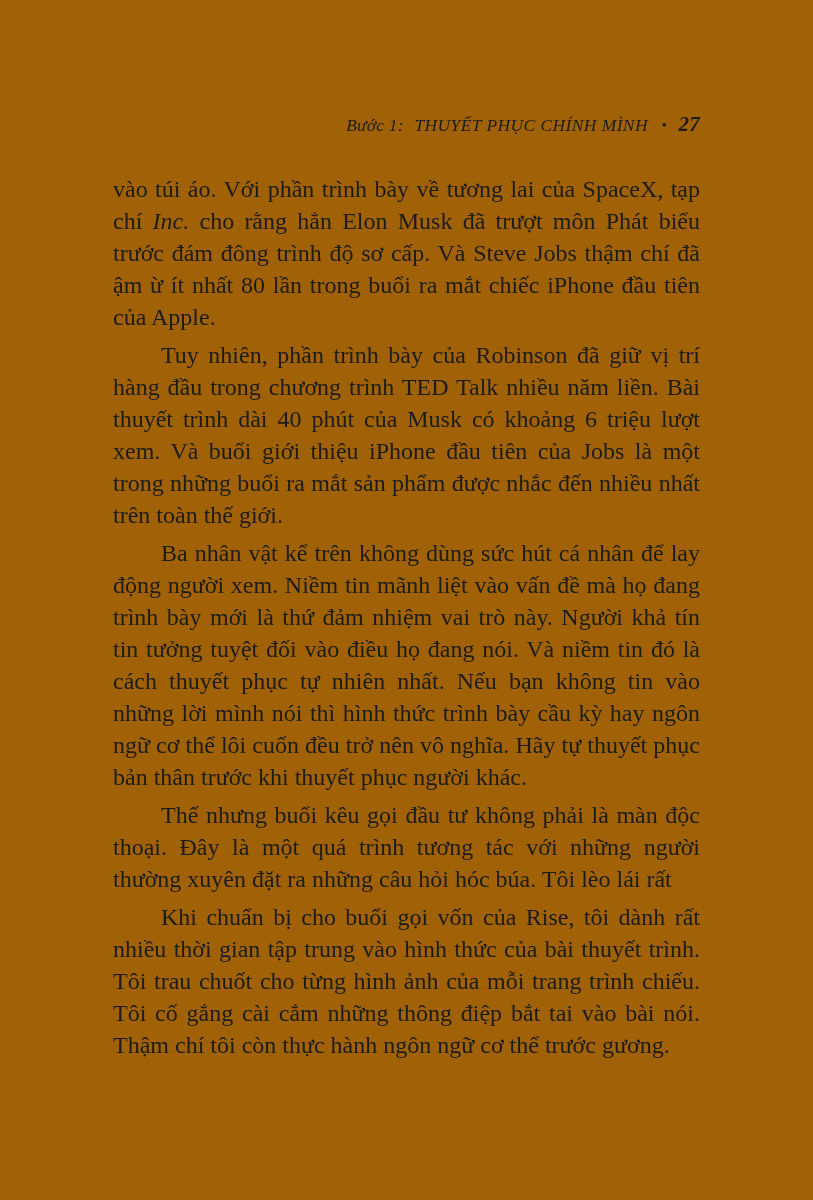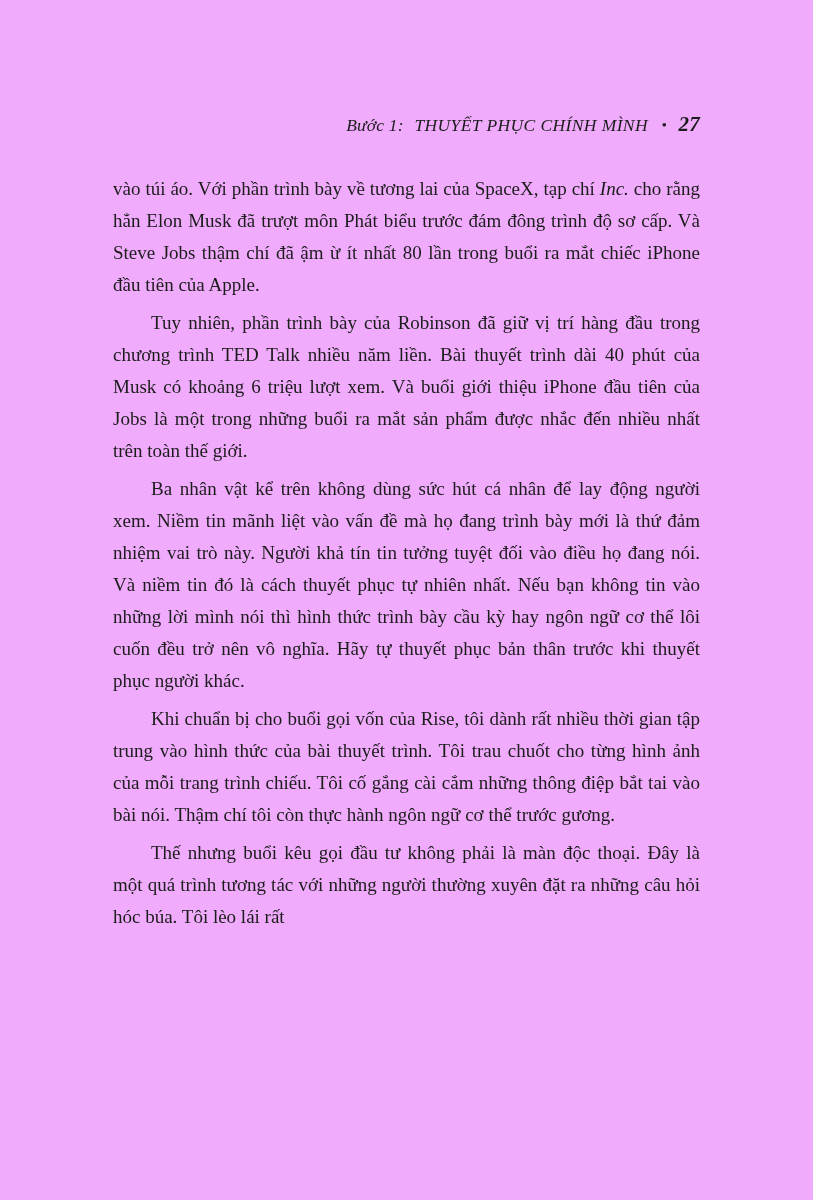--- a/index.html
+++ b/index.html
@@ -2,41 +2,41 @@
 <html><head>
 <meta charset="utf-8">
 <style>
   * { margin: 0; padding: 0; box-sizing: border-box; }
   html, body { background: #e8e8e8; }
   .page {
     position: relative;
     width: 813px;
     height: 1200px;
     margin: 0 auto;
-    background: #f0abfc;
+    background: #a16207;
     padding: 112px 113px 0 113px;
     font-family: "Liberation Serif", "DejaVu Serif", serif;
     color: #1c1c1c;
     overflow: hidden;
   }
   .page-header {
     text-align: right;
     font-style: italic;
     font-size: 17.5px;
     letter-spacing: 0.2px;
     color: #1c1c1c;
     margin-bottom: 36px;
     white-space: nowrap;
   }
   .h-label { margin-right: 6px; }
   .h-title { letter-spacing: 0.4px; }
   .h-sep { margin: 0 7px 0 9px; font-size: 15px; vertical-align: 1px; }
   .h-page { font-weight: 700; font-size: 21px; }
   .body-text {
-    font-size: 19px;
+    font-size: 24px;
     line-height: 32px;
     text-align: justify;
     color: #1c1c1c;
   }
   .para { margin: 0 0 6px 0; }
   .para.indent { text-indent: 2em; }
   .em { font-style: italic; }
 </style>
 </head>
 <body>
@@ -45,16 +45,16 @@
   <div class="page-header">
     <span class="h-label">Bước 1:</span>
     <span class="h-title">THUYẾT PHỤC CHÍNH MÌNH</span>
     <span class="h-sep">•</span>
     <span class="h-page">27</span>
   </div>
   <div class="body-text">
       <p class="para"><span>vào túi áo. Với phần trình bày về tương lai của SpaceX, tạp chí </span><span class="em">Inc.</span><span> cho rằng hẳn Elon Musk đã trượt môn Phát biểu trước đám đông trình độ sơ cấp. Và Steve Jobs thậm chí đã ậm ừ ít nhất 80 lần trong buổi ra mắt chiếc iPhone đầu tiên của Apple.</span></p>
       <p class="para indent"><span>Tuy nhiên, phần trình bày của Robinson đã giữ vị trí hàng đầu trong chương trình TED Talk nhiều năm liền. Bài thuyết trình dài 40 phút của Musk có khoảng 6 triệu lượt xem. Và buổi giới thiệu iPhone đầu tiên của Jobs là một trong những buổi ra mắt sản phẩm được nhắc đến nhiều nhất trên toàn thế giới.</span></p>
       <p class="para indent"><span>Ba nhân vật kể trên không dùng sức hút cá nhân để lay động người xem. Niềm tin mãnh liệt vào vấn đề mà họ đang trình bày mới là thứ đảm nhiệm vai trò này. Người khả tín tin tưởng tuyệt đối vào điều họ đang nói. Và niềm tin đó là cách thuyết phục tự nhiên nhất. Nếu bạn không tin vào những lời mình nói thì hình thức trình bày cầu kỳ hay ngôn ngữ cơ thể lôi cuốn đều trở nên vô nghĩa. Hãy tự thuyết phục bản thân trước khi thuyết phục người khác.</span></p>
+      <p class="para indent"><span>Thế nhưng buổi kêu gọi đầu tư không phải là màn độc thoại. Đây là một quá trình tương tác với những người thường xuyên đặt ra những câu hỏi hóc búa. Tôi lèo lái rất</span></p>
       <p class="para indent"><span>Khi chuẩn bị cho buổi gọi vốn của Rise, tôi dành rất nhiều thời gian tập trung vào hình thức của bài thuyết trình. Tôi trau chuốt cho từng hình ảnh của mỗi trang trình chiếu. Tôi cố gắng cài cắm những thông điệp bắt tai vào bài nói. Thậm chí tôi còn thực hành ngôn ngữ cơ thể trước gương.</span></p>
-      <p class="para indent"><span>Thế nhưng buổi kêu gọi đầu tư không phải là màn độc thoại. Đây là một quá trình tương tác với những người thường xuyên đặt ra những câu hỏi hóc búa. Tôi lèo lái rất</span></p>
     </div>
 </div>
 
 </body></html>

